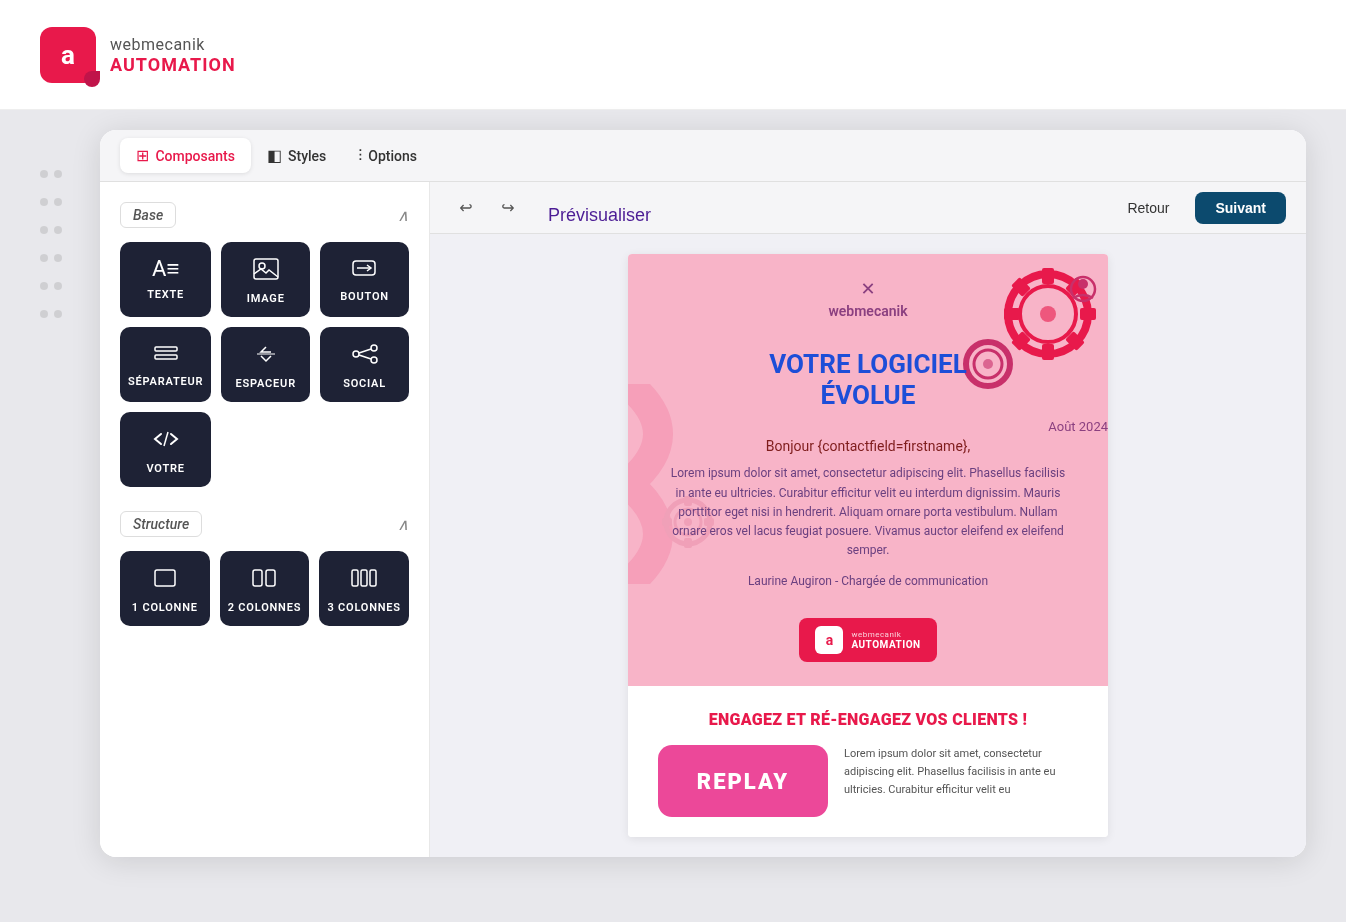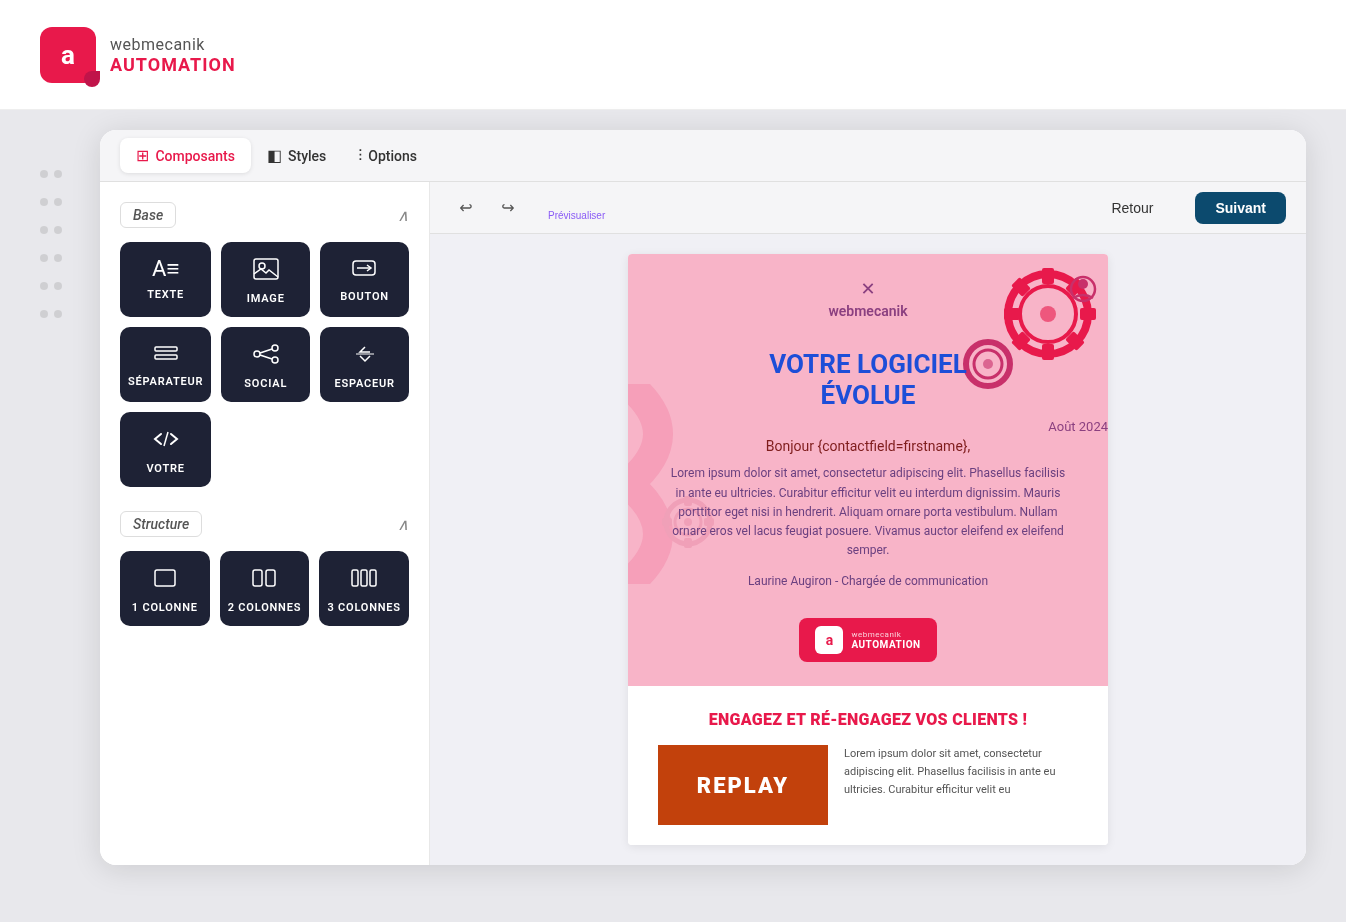--- a/index.html
+++ b/index.html
@@ -233,34 +233,34 @@
       justify-content: center;
       border-radius: 6px;
       color: #555;
       font-size: 16px;
     }
 
     .preview-btn {
       background: none;
       border: none;
       padding: 6px 14px;
-      font-size: 10px;
+      font-size: 18px;
       font-weight: 500;
-      color: #8b5cf6;
+      color: #4c1d95;
       cursor: pointer;
       border-radius: 6px;
       margin-top: 16px;
     }
 
     .canvas-spacer { flex: 1; }
 
     .canvas-right-actions {
       display: flex;
       align-items: flex-start;
-      gap: 26px;
+      gap: 10px;
     }
     .back-btn {
       background: none;
       border: none;
       padding: 8px 16px;
       font-size: 14px;
       color: #333;
       cursor: pointer;
       border-radius: 6px;
     }
@@ -432,23 +432,23 @@
       letter-spacing: 0.3px;
     }
 
     .replay-row {
       display: flex;
       gap: 16px;
       align-items: flex-start;
     }
     .replay-thumbnail {
       width: 170px;
-      height: 80px;
-      background: #c2410c;
-      border-radius: 0;
+      height: 72px;
+      background: #ec4899;
+      border-radius: 14px;
       display: flex;
       align-items: center;
       justify-content: center;
       flex-shrink: 0;
     }
     .replay-label {
       font-size: 22px;
       font-weight: 900;
       color: #fff;
       letter-spacing: 2px;
@@ -557,39 +557,39 @@
             <span class="component-icon">
               <svg width="26" height="20" viewBox="0 0 26 20" fill="none">
                 <rect x="2" y="4" width="22" height="4" rx="1" stroke="white" stroke-width="1.5"></rect>
                 <rect x="2" y="12" width="22" height="4" rx="1" stroke="white" stroke-width="1.5"></rect>
               </svg>
             </span>
             <span class="component-label">SÉPARATEUR</span>
           </div>
           <div class="component-item">
             <span class="component-icon">
+              <svg width="26" height="22" viewBox="0 0 26 22" fill="none">
+                <polyline points="13,4 8,9 18,9" stroke="white" stroke-width="1.5" fill="none"></polyline>
+                <line x1="4" y1="11" x2="22" y2="11" stroke="white" stroke-width="1"></line>
+                <polyline points="8,13 13,18 18,13" stroke="white" stroke-width="1.5" fill="none"></polyline>
+              </svg>
+            </span>
+            <span class="component-label">ESPACEUR</span>
+          </div>
+          <div class="component-item">
+            <span class="component-icon">
               <svg width="28" height="22" viewBox="0 0 28 22" fill="none">
                 <circle cx="5" cy="11" r="3" stroke="white" stroke-width="1.5"></circle>
                 <circle cx="23" cy="5" r="3" stroke="white" stroke-width="1.5"></circle>
                 <circle cx="23" cy="17" r="3" stroke="white" stroke-width="1.5"></circle>
                 <line x1="8" y1="10" x2="20" y2="6" stroke="white" stroke-width="1.5"></line>
                 <line x1="8" y1="12" x2="20" y2="16" stroke="white" stroke-width="1.5"></line>
               </svg>
             </span>
             <span class="component-label">SOCIAL</span>
-          </div>
-          <div class="component-item">
-            <span class="component-icon">
-              <svg width="26" height="22" viewBox="0 0 26 22" fill="none">
-                <polyline points="13,4 8,9 18,9" stroke="white" stroke-width="1.5" fill="none"></polyline>
-                <line x1="4" y1="11" x2="22" y2="11" stroke="white" stroke-width="1"></line>
-                <polyline points="8,13 13,18 18,13" stroke="white" stroke-width="1.5" fill="none"></polyline>
-              </svg>
-            </span>
-            <span class="component-label">ESPACEUR</span>
           </div>
           <div class="component-item">
             <span class="component-icon">
               <svg width="28" height="22" viewBox="0 0 28 22" fill="none">
                 <polyline points="9,6 3,11 9,16" stroke="white" stroke-width="2" fill="none" stroke-linecap="round"></polyline>
                 <polyline points="19,6 25,11 19,16" stroke="white" stroke-width="2" fill="none" stroke-linecap="round"></polyline>
                 <line x1="16" y1="4" x2="12" y2="18" stroke="white" stroke-width="1.5"></line>
               </svg>
             </span>
             <span class="component-label">VOTRE</span>

